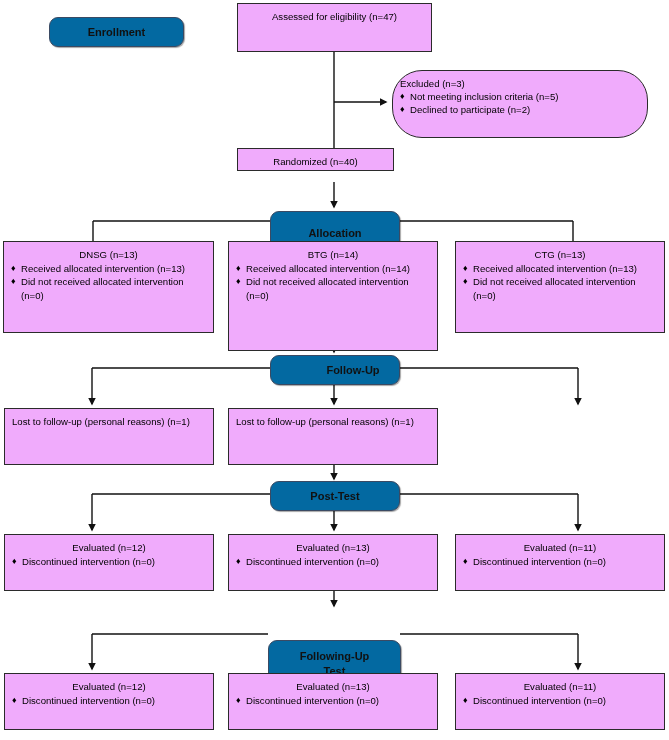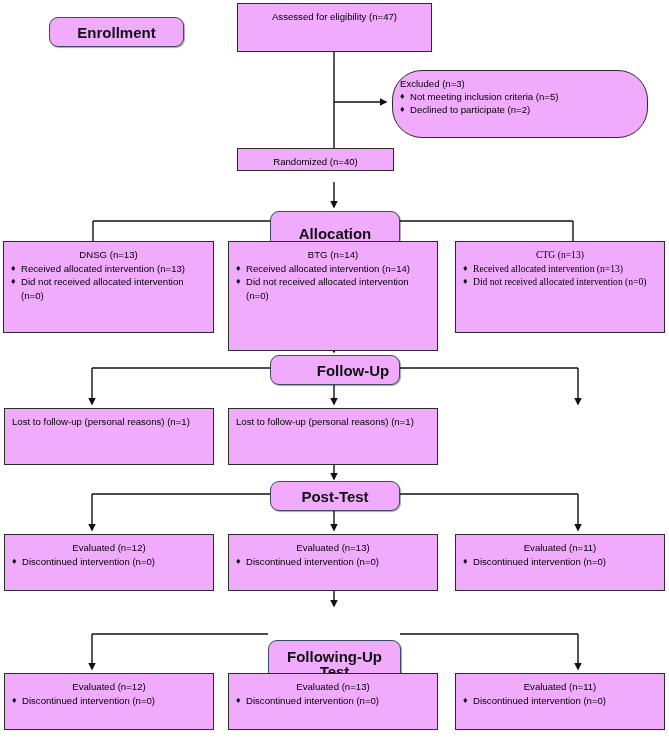--- a/index.html
+++ b/index.html
@@ -58,29 +58,29 @@
     top: 0;
     font-size: 9px;
   }
   .box .plain {
     display: block;
     text-align: left;
   }
   .badge {
     position: absolute;
     box-sizing: border-box;
-    background: #f0abfc;
+    background: #0369a1;
     border: 1.3px solid #3b4a63;
     border-radius: 9px;
     display: flex;
     align-items: center;
     justify-content: center;
     text-align: center;
     font-weight: bold;
-    font-size: 15px;
+    font-size: 11px;
     line-height: 15px;
     color: #111111;
     box-shadow: 1px 1px 1px rgba(0,0,0,0.35);
   }
 </style>
 </head>
 <body>
 
 <div id="canvas">
 
@@ -176,21 +176,21 @@
   </div>
 
   <div class="box" style="left:228px; top:241px; width:210px; height:110px;">
     <span class="head">BTG (n=14)</span>
     <ul class="bullets">
       <li><span class="dot">♦</span><span>Received allocated intervention (n=14)</span></li>
       <li><span class="dot">♦</span><span>Did not received allocated intervention (n=0)</span></li>
     </ul>
   </div>
 
-  <div class="box" style="left:455px; top:241px; width:210px; height:92px;font-family:Liberation Serif, serif;">
+  <div class="box" style="left:455px; top:241px; width:210px; height:92px;">
     <span class="head">CTG (n=13)</span>
     <ul class="bullets">
       <li><span class="dot">♦</span><span>Received allocated intervention (n=13)</span></li>
       <li><span class="dot">♦</span><span>Did not received allocated intervention (n=0)</span></li>
     </ul>
   </div>
 
   <div class="box" style="left:4px; top:408px; width:210px; height:57px;">
     <span class="plain">Lost to follow-up (personal reasons) (n=1)</span>
   </div>

